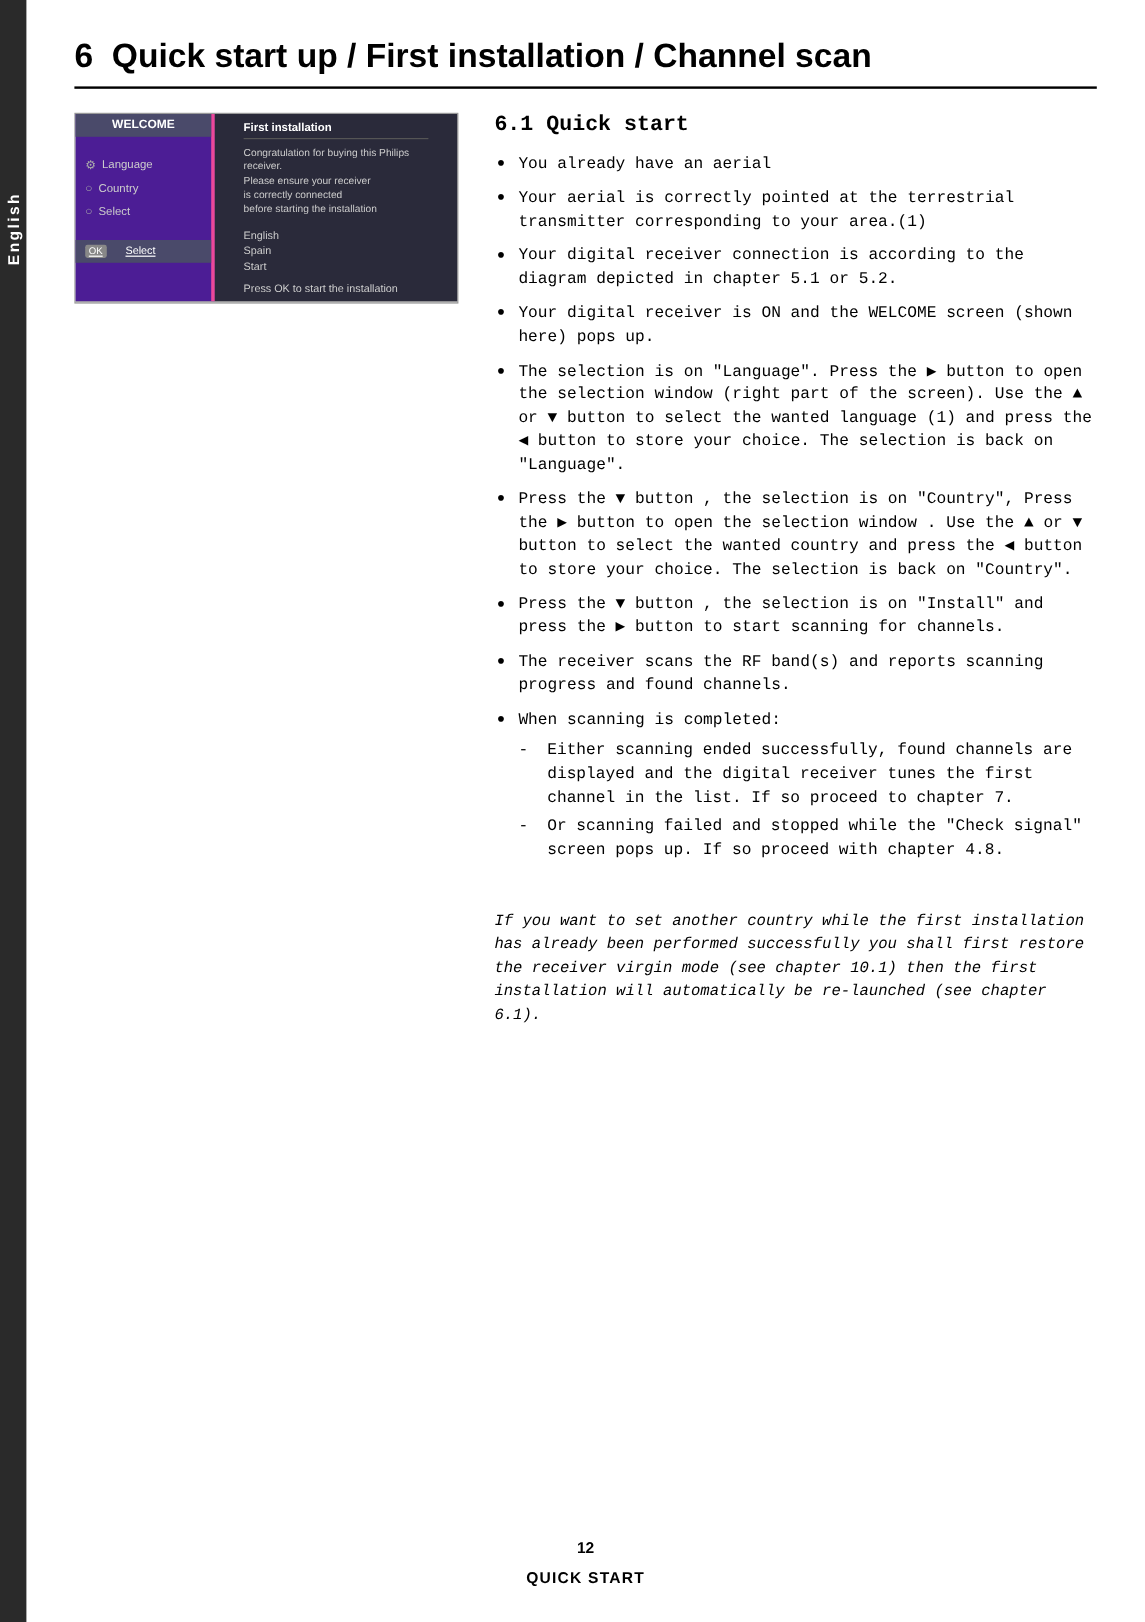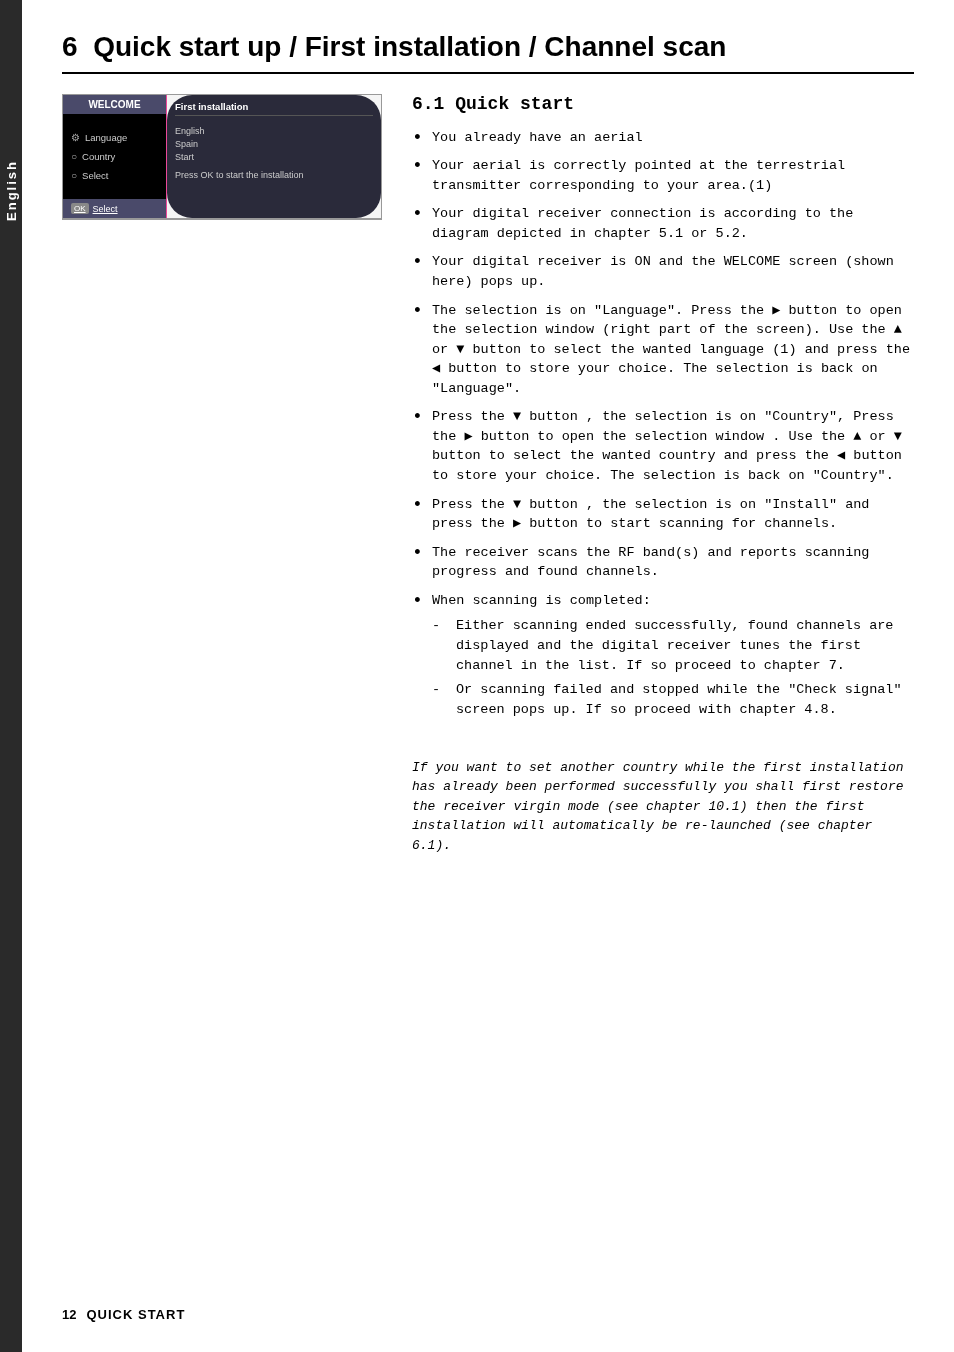--- a/index.html
+++ b/index.html
@@ -73,23 +73,23 @@
       border: 1px solid #999;
       background: #f5f5f5;
     }
 
     .tv-screen {
       display: flex;
       border-bottom: 1px solid #999;
     }
 
     .tv-left-panel {
-      width: 104px;
-      border-right: 1px solid #ec4899;
-      background: #000000;
+      width: 116px;
+      border-right: 3px solid #ec4899;
+      background: #4c1d95;
       padding: 0;
     }
 
     .tv-welcome-bar {
       background: #4a4a6a;
       color: #fff;
       font-size: 10px;
       padding: 4px 8px;
       text-align: center;
       font-weight: bold;
@@ -112,38 +112,37 @@
       color: #aaa;
       font-size: 10px;
     }
 
     .tv-bottom-bar {
       background: #4a4a6a;
       color: #fff;
       font-size: 9px;
       padding: 4px 8px;
       display: flex;
-      align-items: flex-end;
-      gap: 4px;
+      align-items: flex-start;
+      gap: 16px;
       text-decoration: underline;
     }
 
     .tv-ok-badge {
       background: #888;
       color: #fff;
       font-size: 8px;
       padding: 1px 3px;
       border-radius: 2px;
     }
 
     .tv-right-panel {
       flex: 1;
       background: #2a2a3a;
-      padding: 6px 8px;
-      border-radius: 25px;
+      padding: 6px 24px;
     }
 
     .tv-right-header {
       color: #fff;
       font-size: 9.5px;
       font-weight: bold;
       margin-bottom: 6px;
       border-bottom: 1px solid #555;
       padding-bottom: 3px;
     }
@@ -236,20 +235,21 @@
     
     .page-footer {
       position: absolute;
       bottom: 30px;
       left: 22px;
       right: 0;
       padding: 0 40px;
       display: flex;
       align-items: center;
       gap: 10px;
+      flex-direction: column;
     }
 
     .footer-page-num {
       font-size: 13px;
       font-weight: bold;
     }
 
     .footer-chapter {
       font-size: 13px;
       font-weight: bold;
@@ -293,20 +293,26 @@
             </div>
           </div>
           <div class="tv-bottom-bar">
             <span class="tv-ok-badge">OK</span>
             <span>Select</span>
           </div>
         </div>
 
         <div class="tv-right-panel">
           <div class="tv-right-header">First installation</div>
+          <div class="tv-right-text">
+            Congratulation for buying this Philips receiver.<br>
+            Please ensure your receiver<br>
+            is correctly connected<br>
+            before starting the installation
+          </div>
           <div class="tv-options">
             <div class="tv-option">English</div>
             <div class="tv-option">Spain</div>
             <div class="tv-option">Start</div>
           </div>
           <div class="tv-right-bottom">Press OK to start the installation</div>
         </div>
       </div>
     </div>
 

